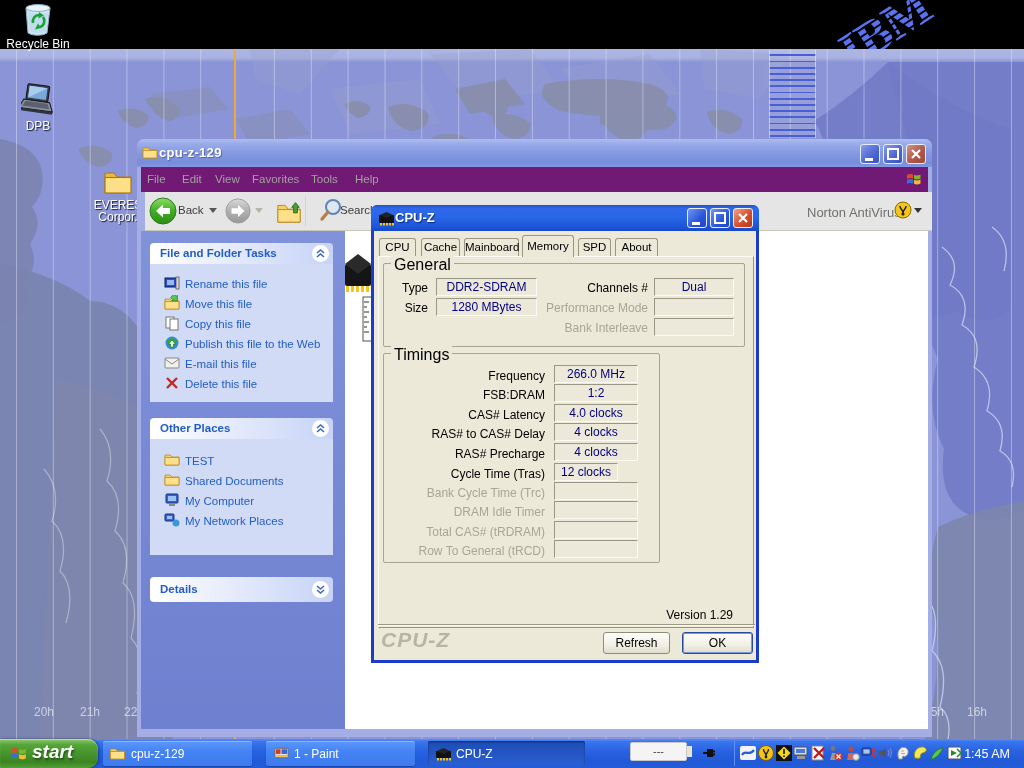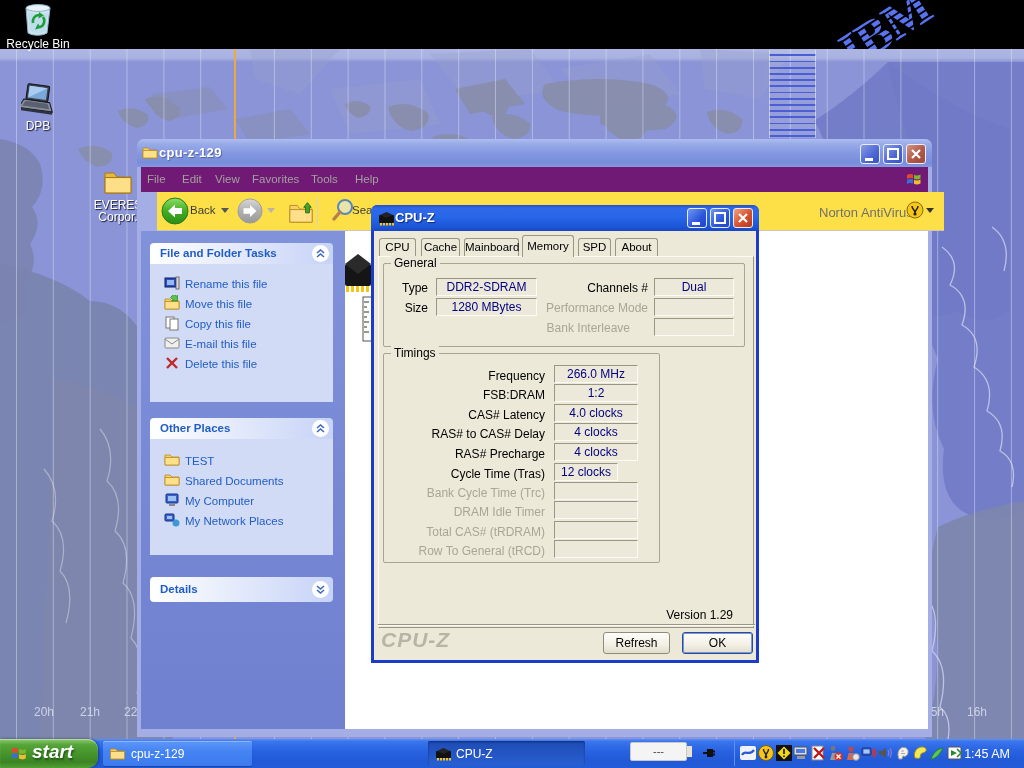--- a/index.html
+++ b/index.html
@@ -26,21 +26,21 @@
   background:linear-gradient(180deg,#aebcef 0%,#98abe8 18%,#8599e2 50%,#788dda 85%,#8497e0 100%); }
 #exp-title .t { position:absolute; left:22px; top:6px; color:#fff; font-weight:bold; font-size:13px; letter-spacing:0.3px; text-shadow:1px 1px 1px rgba(30,40,90,0.45);}
 .capbtn { position:absolute; width:20px; height:20px; border-radius:3px; border:1px solid #e8eefc; }
 .bmin,.bmax { background:linear-gradient(135deg,#8a9ce8 0%,#4c66d4 60%,#3852c4 100%); }
 .bclose { background:linear-gradient(135deg,#d49484 0%,#b25848 55%,#9e4a3a 100%); }
 .c2.bmin,.c2.bmax { background:linear-gradient(135deg,#6f96f4 0%,#2a55d8 60%,#1e46cc 100%); }
 .c2.bclose { background:linear-gradient(135deg,#f0a284 0%,#d6502e 55%,#b63818 100%); }
 .capbtn svg { position:absolute; left:0; top:0; }
 #exp-menu { position:absolute; left:4px; top:28px; width:787px; height:25px; background:#701a75; color:#a2a29e; font-size:11.5px; }
 #exp-menu span { position:absolute; top:6px; }
-#exp-tool { position:absolute; left:20px; top:53px; width:787px; height:39px; background:#fde047; border-bottom:1px solid #cbc7b8; }
+#exp-tool { position:absolute; left:8px; top:53px; width:787px; height:39px; background:#e5e5e5; border-bottom:1px solid #cbc7b8; }
 #exp-body-left { position:absolute; left:4px; top:92px; width:204px; height:498px; background:linear-gradient(180deg,#8092da 0%,#6e80cf 100%); }
 #exp-body-right { position:absolute; left:208px; top:92px; width:583px; height:498px; background:#fff; }
 .card { position:absolute; left:9px; width:183px; }
 .card-h { position:relative; height:21px; border-radius:4px 4px 0 0; background:linear-gradient(90deg,#ffffff 0%,#c6d3f7 100%); }
 .card-h .ct { position:absolute; left:10px; top:4px; font-size:11.5px; font-weight:bold; color:#215dc6; }
 .card-b { background:#d2dbf5; }
 .chev { position:absolute; right:4px; top:2px; width:17px; height:17px; background:#fff; border-radius:50%; }
 .item { position:relative; height:20px; }
 .item .txt { position:absolute; left:35px; top:4px; font-size:11.5px; color:#215dc6; white-space:nowrap; }
 .iic { position:absolute; left:14px; top:1px; width:16px; height:16px; }
@@ -48,21 +48,21 @@
 
 #cpuz { position:absolute; left:371px; top:205px; width:388px; height:458px; z-index:3;
   background:#ece9d8; border-left:3px solid #1c3bc8; border-right:3px solid #1c3bc8; border-bottom:3px solid #1c3bc8; border-radius:7px 7px 0 0; }
 #cpuz-title { position:absolute; left:-3px; top:0; width:388px; height:26px; border-radius:6px 6px 0 0;
   background:linear-gradient(180deg,#2050cc 0%,#3068e8 12%,#2767e8 45%,#1d54d8 85%,#1847c0 100%); }
 #cpuz-title .t { position:absolute; left:24px; top:5px; color:#fff; font-weight:bold; font-size:13px; text-shadow:1px 1px 1px rgba(0,10,60,0.6); }
 .fld { position:absolute; height:18px; background:#ede9da; border:1px solid; border-color:#9a9684 #fbfaf4 #fbfaf4 #9a9684; color:#000080; font-size:12px; text-align:center; line-height:16px; }
 .lab { position:absolute; height:14px; font-size:12px; color:#000; text-align:right; white-space:nowrap; }
 .lab.gray { color:#aaa697; }
 .grp { position:absolute; border:1px solid #a9a595; border-radius:2px; }
-.grp .gt { position:absolute; left:7px; top:-8px; background:#ece9d8; padding:0 3px; font-size:12px; color:#000; }
+.grp .gt { position:absolute; left:7px; top:-8px; background:#ece9d8; padding:0 3px; font-size:16px; color:#000; }
 .tab { position:absolute; top:33px; height:19px; background:#ece9d8; border:1px solid #9a9684; border-bottom:none; border-radius:3px 3px 0 0; font-size:11.5px; color:#000; text-align:center; padding-top:2px; }
 .tab.sel { top:30px; height:22px; padding-top:4px; z-index:2; }
 #tabpage { position:absolute; left:4px; top:51px; width:376px; height:372px; background:#ece9d8; border:1px solid; border-color:#fbfaf4 #9a9684 #9a9684 #fbfaf4; }
 .btn { position:absolute; height:22px; background:linear-gradient(180deg,#fdfdfa 0%,#f2f0e4 60%,#e0ddcd 100%); border:1px solid #8f8c7a; border-radius:3px; font-size:12px; color:#000; text-align:center; padding-top:3px; }
 
 
 #taskbar { position:absolute; left:0; top:739px; width:1024px; height:29px; z-index:5;
   background:linear-gradient(180deg,#5a92f8 0%,#3a76ee 8%,#2963e2 40%,#2159d6 75%,#235cd8 100%); }
 #startbtn { position:absolute; left:0; top:0; width:98px; height:29px; border-radius:0 10px 10px 0;
   background:linear-gradient(180deg,#8ec96a 0%,#55a53a 20%,#46942c 50%,#3c8424 80%,#51a136 100%);
@@ -313,20 +313,26 @@
             <span class="txt">Move this file</span>
           </div>
         <div class="item">
             <svg class="iic" viewBox="0 0 16 16">
               <use href="#ic-copy"></use>
             </svg>
             <span class="txt">Copy this file</span>
           </div>
         <div class="item">
             <svg class="iic" viewBox="0 0 16 16">
+              <use href="#ic-web"></use>
+            </svg>
+            <span class="txt">Publish this file to the Web</span>
+          </div>
+        <div class="item">
+            <svg class="iic" viewBox="0 0 16 16">
               <use href="#ic-mail"></use>
             </svg>
             <span class="txt">E-mail this file</span>
           </div>
         <div class="item">
             <svg class="iic" viewBox="0 0 16 16">
               <use href="#ic-del"></use>
             </svg>
             <span class="txt">Delete this file</span>
           </div>
@@ -418,21 +424,21 @@
         <span class="gt">General</span>
       </div>
     <div class="lab" style="left:0px; top:24px; width:49px;">Type</div>
     <div class="fld" style="left:57px; top:21px; width:101px;">DDR2-SDRAM</div>
     <div class="lab" style="left:0px; top:44px; width:49px;">Size</div>
     <div class="fld" style="left:57px; top:41px; width:101px;">1280 MBytes</div>
     <div class="lab" style="left:159px; top:24px; width:110px;">Channels #</div>
     <div class="fld" style="left:275px; top:21px; width:80px;">Dual</div>
     <div class="lab gray" style="left:159px; top:44px; width:110px;">Performance Mode</div>
     <div class="fld" style="left:275px; top:41px; width:80px;"></div>
-    <div class="lab gray" style="left:141px; top:64px; width:110px;text-align:right;">Bank Interleave</div>
+    <div class="lab gray" style="left:159px; top:64px; width:110px;text-align:right;">Bank Interleave</div>
     <div class="fld" style="left:275px; top:61px; width:80px;"></div>
 
     <div class="grp" style="left:4px; top:96px; width:277px; height:210px;">
         <span class="gt">Timings</span>
       </div>
     <div class="lab" style="left:0px; top:112px; width:166px;">Frequency</div>
     <div class="fld" style="left:175px; top:108px; width:84px;">266.0 MHz</div>
     <div class="lab" style="left:0px; top:131px; width:166px;">FSB:DRAM</div>
     <div class="fld" style="left:175px; top:127px; width:84px;">1:2</div>
     <div class="lab" style="left:0px; top:151px; width:166px;">CAS# Latency</div>
@@ -459,20 +465,26 @@
   <div class="btn" style="left:308px; top:427px; width:71px; border:1px solid #2a4a9c; box-shadow:inset 0 0 0 1px #7a96d8;">OK</div>
 </div>
 
 <div id="taskbar">
   <div class="taskbtn" style="left:103px; width:149px;">
     <svg class="abs" style="left:6px;top:5px;" width="17" height="14" viewBox="0 0 16 14">
         <use href="#foldersm"></use>
       </svg>
     <span class="tl">cpu-z-129</span>
   </div>
+  <div class="taskbtn" style="left:266px; width:149px;">
+    <svg class="abs" style="left:8px;top:4px;" width="15" height="16" viewBox="0 0 16 16">
+        <use href="#painticon"></use>
+      </svg>
+    <span class="tl">1 - Paint</span>
+  </div>
   <div class="taskbtn active" style="left:428px; width:157px;">
     <svg class="abs" style="left:7px;top:6px;" width="17" height="14" viewBox="0 0 17 14">
         <use href="#chipflat"></use>
       </svg>
     <span class="tl">CPU-Z</span>
   </div>
   <div style="position:absolute;left:734px;top:2px;width:1px;height:25px;background:#1c48b0;border-right:1px solid #5c90f4;"></div>
   <div id="startbtn">
     <svg class="abs" style="left:9px;top:5px;" width="20" height="19" viewBox="0 0 18 18">
         <use href="#winflag"></use>

